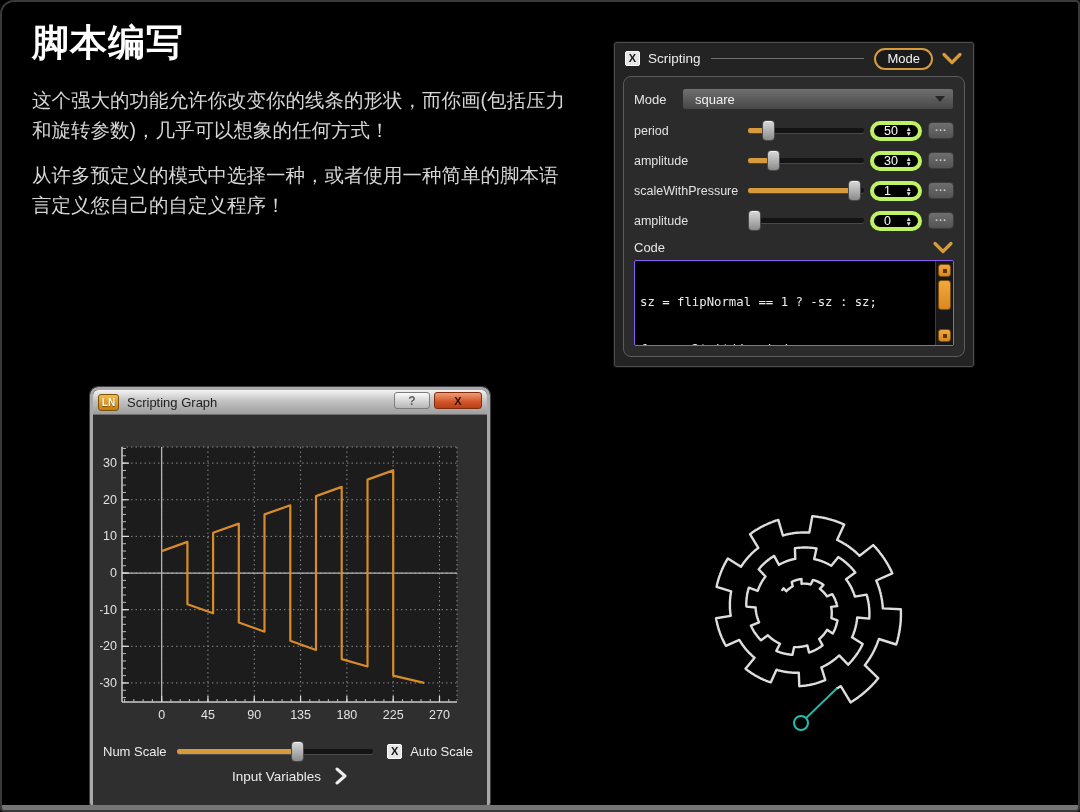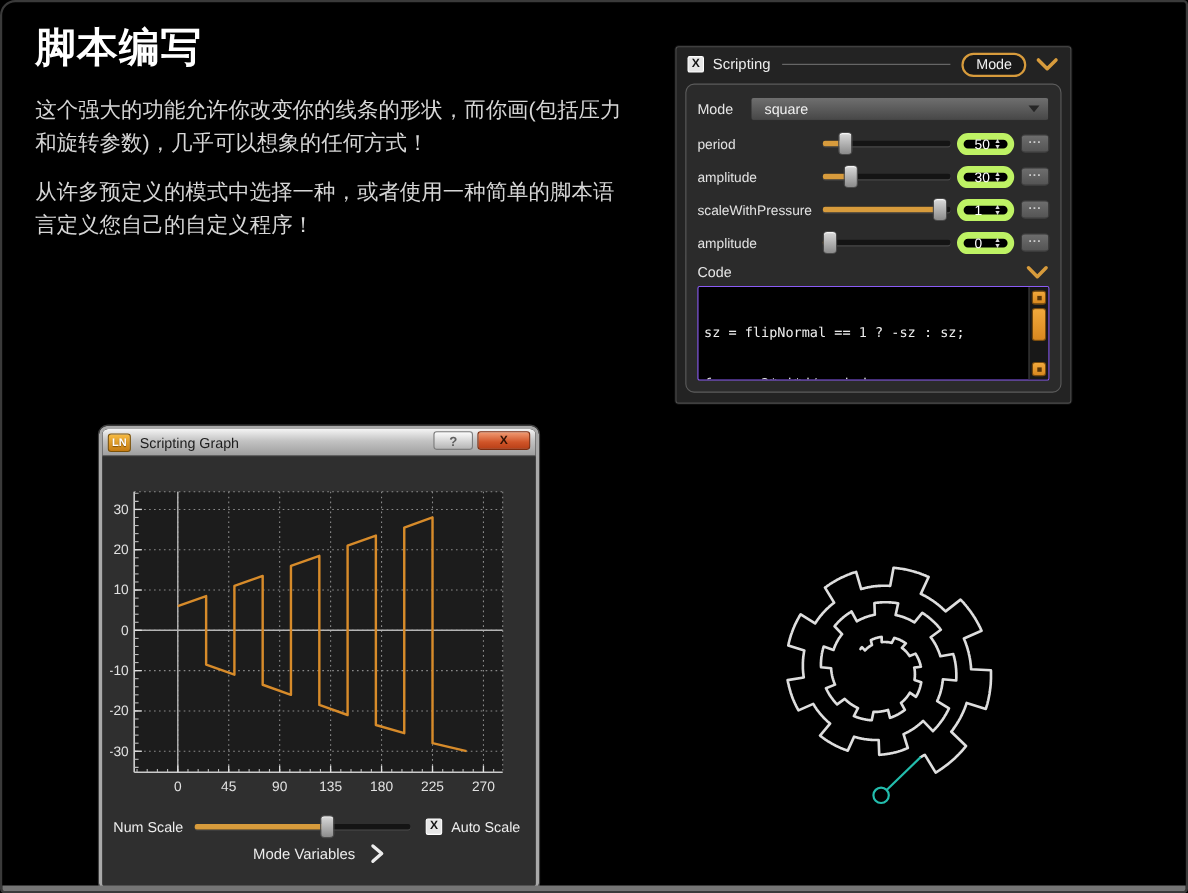--- a/index.html
+++ b/index.html
@@ -40,21 +40,21 @@
   .param-row { display:flex; align-items:center; height:21px; margin:9px 0; gap:6px; }
   .param-label { width:108px; color:#e2e2e2; font-size:12.5px; white-space:nowrap; }
   .hslider { position:relative; flex:1; height:21px; }
   .hslider .track { position:absolute; left:0; right:0; top:8px; height:5px; background:#141414;
           border-radius:2px; box-shadow:0 1px 0 rgba(255,255,255,.14); }
   .hslider .fill { position:absolute; left:0; top:8px; height:5px; width:var(--fill,50%);
           background:#d79b3c; border-radius:2px; }
   .hslider .handle { position:absolute; top:0; left:calc(var(--fill,50%) - 7px); width:13px; height:21px;
           border-radius:4px; background:linear-gradient(#dadada,#8b8b8b); border:1px solid #4a4a4a;
           box-shadow:inset 0 1px 0 #f5f5f5; }
-  .value-box { width:52px; height:20px; background:#000; border:6px solid #bef264; border-radius:10px;
+  .value-box { width:52px; height:20px; background:#000; border:4px solid #bef264; border-radius:10px;
           display:flex; align-items:center; padding:0 6px 0 10px; }
   .value-box .num { flex:1; color:#fff; font-size:12.5px; }
   .spinner { display:flex; flex-direction:column; align-items:center; line-height:5px; }
   .spinner span { font-size:6.5px; color:#dcdcdc; }
   .more-btn { width:26px; height:17px; background:linear-gradient(#6e6e6e,#545454); border-radius:4px;
           border:1px solid #3c3c3c; color:#cdcdcd; font-size:11px; font-weight:700; letter-spacing:1px;
           display:flex; align-items:flex-start; justify-content:center; line-height:9px; }
 
   .code-header { display:flex; align-items:center; }
   .code-label { color:#e6e6e6; font-size:13px; }
@@ -372,21 +372,21 @@
         <div class="hslider" style="--fill: 62%;">
           <div class="track"></div>
           <div class="fill"></div>
           <div class="handle"></div>
         </div>
         <span class="xcheck">X</span>
         <span class="as-label">Auto Scale</span>
       </div>
 
       <div class="iv-row">
-        <span class="iv-label">Mode Variables</span>
+        <span class="iv-label">Input Variables</span>
         <svg width="14" height="18" viewBox="0 0 14 18">
             <polyline points="3,2 11,9 3,16" fill="none" stroke="#ececec" stroke-width="3" stroke-linecap="round" stroke-linejoin="round"></polyline>
           </svg>
       </div>
     </div>
   </div>
 
   <svg class="stroke-canvas" width="320" height="265">
       <polyline points="130.3,93.0 130.4,92.8 130.6,92.6 130.7,92.3 130.9,92.1 131.1,91.9 131.2,91.7 131.4,91.5 131.6,91.3 134.3,94.3 134.4,94.2 134.6,94.0 134.7,93.8 134.9,93.7 135.1,93.5 135.2,93.3 135.4,93.2 135.6,93.0 135.7,92.9 135.9,92.7 136.1,92.5 136.2,92.4 136.4,92.2 136.6,92.1 136.8,91.9 137.0,91.8 137.1,91.7 137.3,91.5 137.5,91.4 137.7,91.2 137.9,91.1 138.1,90.9 138.3,90.8 138.5,90.7 138.7,90.5 138.9,90.4 139.1,90.3 139.3,90.2 139.5,90.0 139.7,89.9 139.9,89.8 140.1,89.7 140.3,89.6 140.5,89.4 140.7,89.3 139.7,85.0 139.9,84.9 140.2,84.7 140.4,84.6 140.7,84.5 141.0,84.4 141.2,84.3 141.5,84.1 141.8,84.0 142.0,83.9 142.3,83.8 142.6,83.7 142.8,83.6 143.1,83.5 143.4,83.4 143.7,83.3 144.0,83.2 144.2,83.1 144.5,83.0 144.8,83.0 145.1,82.9 145.4,82.8 145.7,82.7 146.0,82.6 146.2,82.6 146.5,82.5 146.8,82.5 147.1,82.4 147.4,82.3 147.7,82.3 148.0,82.2 148.3,82.2 148.6,82.1 148.9,82.1 149.2,82.1 149.5,82.0 149.5,86.7 149.8,86.7 150.0,86.7 150.3,86.7 150.6,86.6 150.8,86.6 151.1,86.6 151.3,86.6 151.6,86.6 151.9,86.6 152.1,86.6 152.4,86.6 152.6,86.6 152.9,86.6 153.2,86.6 153.4,86.6 153.7,86.7 154.0,86.7 154.2,86.7 154.5,86.7 154.7,86.7 155.0,86.8 155.3,86.8 155.5,86.8 155.8,86.9 156.1,86.9 156.3,87.0 156.6,87.0 156.9,87.1 157.1,87.1 157.4,87.2 157.6,87.2 157.9,87.3 158.2,87.3 158.4,87.4 158.7,87.5 161.0,82.9 161.3,83.0 161.7,83.1 162.0,83.2 162.3,83.3 162.6,83.4 162.9,83.5 163.2,83.6 163.5,83.7 163.8,83.8 164.1,83.9 164.4,84.0 164.7,84.2 165.0,84.3 165.3,84.4 165.7,84.5 166.0,84.7 166.3,84.8 166.6,85.0 166.9,85.1 167.1,85.3 167.4,85.4 167.7,85.6 168.0,85.7 168.3,85.9 168.6,86.1 168.9,86.2 169.2,86.4 169.5,86.6 169.8,86.7 170.1,86.9 170.3,87.1 170.6,87.3 170.9,87.5 171.2,87.7 171.5,87.9 167.9,91.9 168.1,92.1 168.4,92.3 168.6,92.5 168.8,92.6 169.0,92.8 169.3,93.0 169.5,93.2 169.7,93.4 169.9,93.6 170.1,93.8 170.3,94.0 170.6,94.2 170.8,94.4 171.0,94.6 171.2,94.8 171.4,95.0 171.6,95.2 171.8,95.4 172.0,95.6 172.2,95.8 172.4,96.1 172.6,96.3 172.8,96.5 173.0,96.7 173.1,97.0 173.3,97.2 173.5,97.4 173.7,97.7 173.9,97.9 174.0,98.2 174.2,98.4 174.4,98.6 174.6,98.9 174.7,99.1 174.9,99.4 180.3,97.2 180.5,97.5 180.7,97.8 180.9,98.2 181.0,98.5 181.2,98.8 181.4,99.1 181.6,99.4 181.8,99.7 181.9,100.1 182.1,100.4 182.2,100.7 182.4,101.0 182.6,101.4 182.7,101.7 182.9,102.0 183.0,102.4 183.2,102.7 183.3,103.0 183.4,103.4 183.6,103.7 183.7,104.1 183.8,104.4 183.9,104.8 184.1,105.1 184.2,105.5 184.3,105.8 184.4,106.2 184.5,106.5 184.6,106.9 184.7,107.3 184.8,107.6 184.9,108.0 185.0,108.4 185.1,108.7 185.2,109.1 179.1,109.9 179.2,110.2 179.3,110.5 179.3,110.8 179.4,111.1 179.4,111.4 179.5,111.7 179.5,112.1 179.5,112.4 179.6,112.7 179.6,113.0 179.6,113.3 179.7,113.6 179.7,114.0 179.7,114.3 179.7,114.6 179.7,114.9 179.7,115.3 179.7,115.6 179.8,115.9 179.8,116.2 179.7,116.5 179.7,116.9 179.7,117.2 179.7,117.5 179.7,117.8 179.7,118.2 179.7,118.5 179.6,118.8 179.6,119.1 179.6,119.5 179.5,119.8 179.5,120.1 179.4,120.4 179.4,120.8 179.4,121.1 185.5,123.3 185.4,123.7 185.3,124.1 185.3,124.4 185.2,124.8 185.1,125.2 185.0,125.6 184.9,126.0 184.8,126.4 184.7,126.8 184.6,127.2 184.5,127.5 184.4,127.9 184.3,128.3 184.2,128.7 184.0,129.1 183.9,129.5 183.8,129.8 183.6,130.2 183.5,130.6 183.4,131.0 183.2,131.4 183.1,131.7 182.9,132.1 182.8,132.5 182.6,132.9 182.4,133.2 182.2,133.6 182.1,134.0 181.9,134.3 181.7,134.7 181.5,135.1 181.3,135.4 181.1,135.8 180.9,136.2 180.7,136.5 175.1,132.7 175.0,133.0 174.8,133.3 174.6,133.6 174.4,133.9 174.2,134.2 174.0,134.5 173.8,134.8 173.6,135.1 173.4,135.4 173.2,135.6 173.0,135.9 172.8,136.2 172.6,136.5 172.4,136.7 172.2,137.0 171.9,137.3 171.7,137.6 171.5,137.8 171.2,138.1 171.0,138.3 170.8,138.6 170.5,138.9 170.3,139.1 170.0,139.4 169.8,139.6 169.5,139.9 169.3,140.1 169.0,140.4 168.8,140.6 168.5,140.9 168.2,141.1 168.0,141.3 167.7,141.6 167.4,141.8 167.1,142.0 170.6,148.3 170.3,148.5 169.9,148.8 169.6,149.1 169.2,149.3 168.9,149.6 168.5,149.8 168.2,150.1 167.8,150.3 167.5,150.6 167.1,150.8 166.7,151.0 166.4,151.3 166.0,151.5 165.6,151.7 165.2,151.9 164.9,152.2 164.5,152.4 164.1,152.6 163.7,152.8 163.3,153.0 162.9,153.2 162.5,153.4 162.1,153.6 161.7,153.8 161.3,154.0 160.9,154.1 160.5,154.3 160.1,154.5 159.7,154.6 159.3,154.8 158.8,155.0 158.4,155.1 158.0,155.3 157.6,155.4 157.1,155.6 155.3,148.4 154.9,148.5 154.5,148.6 154.2,148.7 153.8,148.8 153.5,148.9 153.1,149.0 152.7,149.1 152.4,149.2 152.0,149.3 151.6,149.3 151.3,149.4 150.9,149.5 150.5,149.6 150.1,149.6 149.8,149.7 149.4,149.7 149.0,149.8 148.6,149.8 148.3,149.9 147.9,149.9 147.5,150.0 147.1,150.0 146.7,150.0 146.3,150.1 146.0,150.1 145.6,150.1 145.2,150.1 144.8,150.1 144.4,150.1 144.0,150.1 143.7,150.1 143.3,150.1 142.9,150.1 142.5,150.1 142.1,150.1 140.5,157.8 140.0,157.7 139.5,157.7 139.1,157.7 138.6,157.6 138.1,157.6 137.6,157.5 137.2,157.5 136.7,157.4 136.2,157.3 135.8,157.3 135.3,157.2 134.9,157.1 134.4,157.0 133.9,156.9 133.5,156.8 133.0,156.7 132.5,156.6 132.1,156.5 131.6,156.4 131.1,156.3 130.7,156.2 130.2,156.0 129.8,155.9 129.3,155.8 128.8,155.6 128.4,155.5 127.9,155.3 127.5,155.2 127.0,155.0 126.6,154.8 126.1,154.7 125.7,154.5 125.2,154.3 124.8,154.1 124.3,153.9 128.0,146.7 127.6,146.5 127.2,146.3 126.9,146.2 126.5,146.0 126.1,145.8 125.8,145.6 125.4,145.4 125.1,145.2 124.7,145.0 124.4,144.8 124.0,144.6 123.7,144.4 123.3,144.2 123.0,144.0 122.6,143.8 122.3,143.5 121.9,143.3 121.6,143.1 121.3,142.9 120.9,142.6 120.6,142.4 120.3,142.1 119.9,141.9 119.6,141.6 119.3,141.4 119.0,141.1 118.6,140.8 118.3,140.6 118.0,140.3 117.7,140.0 117.4,139.8 117.1,139.5 116.8,139.2 116.5,138.9 116.2,138.6 115.9,138.3 109.0,143.3 108.6,143.0 108.3,142.6 107.9,142.2 107.6,141.9 107.2,141.5 106.9,141.1 106.6,140.7 106.3,140.3 105.9,139.9 105.6,139.5 105.3,139.1 105.0,138.7 104.7,138.3 104.4,137.9 104.1,137.5 103.8,137.1 103.5,136.7 103.2,136.3 102.9,135.8 102.6,135.4 102.3,135.0 102.1,134.5 101.8,134.1 101.5,133.6 101.3,133.2 101.0,132.7 100.8,132.3 100.5,131.8 100.3,131.4 100.0,130.9 99.8,130.5 99.6,130.0 99.4,129.5 99.1,129.1 98.9,128.6 107.1,125.4 106.9,125.0 106.7,124.6 106.6,124.2 106.4,123.8 106.3,123.4 106.1,122.9 106.0,122.5 105.8,122.1 105.7,121.7 105.6,121.3 105.4,120.9 105.3,120.5 105.2,120.0 105.1,119.6 104.9,119.2 104.8,118.8 104.7,118.3 104.6,117.9 104.5,117.5 104.4,117.1 104.3,116.6 104.3,116.2 104.2,115.8 104.1,115.3 104.0,114.9 104.0,114.4 103.9,114.0 103.8,113.6 103.8,113.1 103.7,112.7 103.7,112.2 103.6,111.8 103.6,111.3 103.6,110.9 103.6,110.5 94.4,109.6 94.4,109.1 94.3,108.5 94.3,108.0 94.3,107.4 94.3,106.9 94.3,106.4 94.3,105.8 94.3,105.3 94.4,104.7 94.4,104.2 94.4,103.6 94.5,103.1 94.5,102.5 94.6,102.0 94.6,101.5 94.7,100.9 94.7,100.4 94.8,99.8 94.9,99.3 95.0,98.7 95.0,98.2 95.1,97.7 95.2,97.1 95.3,96.6 95.4,96.0 95.6,95.5 95.7,94.9 95.8,94.4 95.9,93.9 96.1,93.3 96.2,92.8 96.4,92.3 96.5,91.7 96.7,91.2 96.8,90.7 105.7,93.9 105.9,93.4 106.0,93.0 106.2,92.6 106.3,92.1 106.5,91.7 106.7,91.3 106.9,90.8 107.0,90.4 107.2,90.0 107.4,89.5 107.6,89.1 107.8,88.7 108.0,88.3 108.2,87.8 108.4,87.4 108.6,87.0 108.8,86.6 109.1,86.2 109.3,85.8 109.5,85.4 109.7,85.0 110.0,84.5 110.2,84.1 110.5,83.7 110.7,83.3 111.0,82.9 111.3,82.5 111.5,82.2 111.8,81.8 112.1,81.4 112.3,81.0 112.6,80.6 112.9,80.2 113.2,79.9 113.5,79.5 106.7,72.3 107.1,71.8 107.4,71.4 107.8,71.0 108.2,70.5 108.6,70.1 109.0,69.7 109.3,69.2 109.7,68.8 110.1,68.4 110.5,68.0 111.0,67.6 111.4,67.2 111.8,66.8 112.2,66.4 112.6,66.0 113.1,65.6 113.5,65.2 114.0,64.8 114.4,64.4 114.9,64.0 115.3,63.7 115.8,63.3 116.2,62.9 116.7,62.6 117.2,62.2 117.6,61.9 118.1,61.5 118.6,61.2 119.1,60.9 119.6,60.5 120.1,60.2 120.6,59.9 121.1,59.6 121.6,59.2 122.1,58.9 127.0,67.8 127.4,67.6 127.8,67.3 128.2,67.1 128.7,66.9 129.1,66.6 129.6,66.4 130.0,66.2 130.4,66.0 130.9,65.8 131.3,65.6 131.8,65.3 132.2,65.2 132.7,65.0 133.2,64.8 133.6,64.6 134.1,64.4 134.6,64.2 135.0,64.1 135.5,63.9 136.0,63.7 136.4,63.6 136.9,63.4 137.4,63.3 137.9,63.1 138.4,63.0 138.8,62.8 139.3,62.7 139.8,62.6 140.3,62.5 140.8,62.4 141.3,62.2 141.8,62.1 142.3,62.0 142.8,61.9 143.3,61.9 142.9,51.3 143.5,51.2 144.1,51.1 144.7,51.0 145.3,50.9 145.9,50.9 146.5,50.8 147.1,50.7 147.8,50.7 148.4,50.6 149.0,50.6 149.6,50.6 150.2,50.5 150.8,50.5 151.5,50.5 152.1,50.5 152.7,50.5 153.3,50.5 153.9,50.5 154.6,50.5 155.2,50.5 155.8,50.5 156.4,50.6 157.0,50.6 157.7,50.6 158.3,50.7 158.9,50.7 159.5,50.8 160.2,50.9 160.8,50.9 161.4,51.0 162.0,51.1 162.6,51.2 163.3,51.3 163.9,51.4 164.5,51.5 162.2,62.1 162.7,62.2 163.2,62.3 163.7,62.4 164.2,62.5 164.7,62.7 165.2,62.8 165.7,62.9 166.2,63.1 166.7,63.2 167.2,63.4 167.7,63.5 168.2,63.7 168.7,63.9 169.2,64.0 169.7,64.2 170.2,64.4 170.7,64.6 171.2,64.8 171.7,65.0 172.2,65.2 172.7,65.4 173.2,65.6 173.6,65.8 174.1,66.0 174.6,66.3 175.1,66.5 175.6,66.7 176.0,67.0 176.5,67.2 177.0,67.5 177.4,67.7 177.9,68.0 178.4,68.3 178.8,68.5 179.3,68.8 186.4,60.1 186.9,60.5 187.5,60.8 188.0,61.2 188.6,61.5 189.1,61.9 189.6,62.3 190.2,62.7 190.7,63.0 191.2,63.4 191.7,63.8 192.2,64.2 192.7,64.7 193.2,65.1 193.8,65.5 194.2,65.9 194.7,66.3 195.2,66.8 195.7,67.2 196.2,67.7 196.7,68.1 197.2,68.6 197.6,69.0 198.1,69.5 198.6,70.0 199.0,70.4 199.5,70.9 199.9,71.4 200.4,71.9 200.8,72.4 201.2,72.9 201.7,73.4 202.1,73.9 202.5,74.4 202.9,75.0 203.3,75.5 194.1,82.3 194.4,82.7 194.7,83.1 195.0,83.6 195.4,84.0 195.7,84.5 196.0,85.0 196.3,85.4 196.6,85.9 196.9,86.4 197.2,86.8 197.5,87.3 197.7,87.8 198.0,88.3 198.3,88.7 198.6,89.2 198.8,89.7 199.1,90.2 199.3,90.7 199.6,91.2 199.8,91.7 200.1,92.2 200.3,92.7 200.5,93.2 200.7,93.8 201.0,94.3 201.2,94.8 201.4,95.3 201.6,95.8 201.8,96.4 202.0,96.9 202.2,97.4 202.4,98.0 202.5,98.5 202.7,99.0 202.9,99.6 214.6,97.6 214.8,98.3 215.0,98.9 215.2,99.6 215.3,100.2 215.5,100.9 215.7,101.6 215.8,102.3 216.0,102.9 216.1,103.6 216.2,104.3 216.4,105.0 216.5,105.6 216.6,106.3 216.7,107.0 216.8,107.7 216.9,108.4 217.0,109.1 217.0,109.7 217.1,110.4 217.2,111.1 217.2,111.8 217.3,112.5 217.3,113.2 217.3,113.9 217.4,114.6 217.4,115.3 217.4,116.0 217.4,116.7 217.4,117.4 217.4,118.1 217.4,118.8 217.4,119.5 217.3,120.2 217.3,120.9 217.3,121.6 205.2,120.5 205.1,121.1 205.1,121.7 205.0,122.2 204.9,122.8 204.9,123.4 204.8,124.0 204.7,124.5 204.6,125.1 204.5,125.7 204.4,126.3 204.3,126.8 204.2,127.4 204.1,128.0 204.0,128.6 203.8,129.1 203.7,129.7 203.5,130.3 203.4,130.8 203.2,131.4 203.1,132.0 202.9,132.5 202.8,133.1 202.6,133.7 202.4,134.2 202.2,134.8 202.0,135.3 201.8,135.9 201.6,136.5 201.4,137.0 201.2,137.6 201.0,138.1 200.7,138.7 200.5,139.2 200.3,139.7 200.0,140.3 210.7,146.9 210.4,147.6 210.1,148.2 209.8,148.9 209.4,149.5 209.1,150.2 208.8,150.8 208.4,151.4 208.1,152.1 207.7,152.7 207.3,153.3 206.9,153.9 206.6,154.5 206.2,155.2 205.8,155.8 205.4,156.4 205.0,157.0 204.6,157.6 204.1,158.2 203.7,158.8 203.3,159.4 202.8,159.9 202.4,160.5 201.9,161.1 201.5,161.7 201.0,162.2 200.6,162.8 200.1,163.4 199.6,163.9 199.1,164.5 198.6,165.0 198.1,165.6 197.6,166.1 197.1,166.6 196.6,167.1 196.1,167.7 187.2,158.4 186.8,158.8 186.3,159.2 185.9,159.6 185.4,160.0 185.0,160.4 184.5,160.8 184.0,161.2 183.6,161.6 183.1,162.0 182.6,162.4 182.1,162.8 181.7,163.1 181.2,163.5 180.7,163.9 180.2,164.2 179.7,164.6 179.2,164.9 178.6,165.3 178.1,165.6 177.6,166.0 177.1,166.3 176.6,166.6 176.0,166.9 175.5,167.2 175.0,167.6 174.4,167.9 173.9,168.2 173.3,168.5 172.8,168.7 172.2,169.0 171.7,169.3 171.1,169.6 170.5,169.8 170.0,170.1 169.4,170.4 173.3,183.0 172.6,183.3 171.9,183.6 171.2,183.9 170.5,184.2 169.8,184.5 169.0,184.7 168.3,185.0 167.6,185.2 166.9,185.5 166.2,185.7 165.4,185.9 164.7,186.2 164.0,186.4 163.2,186.6 162.5,186.8 161.8,187.0 161.0,187.1 160.3,187.3 159.5,187.5 158.8,187.7 158.0,187.8 157.3,188.0 156.5,188.1 155.8,188.2 155.0,188.3 154.2,188.5 153.5,188.6 152.7,188.7 151.9,188.8 151.2,188.9 150.4,188.9 149.6,189.0 148.9,189.1 148.1,189.1 147.3,189.2 146.8,175.7 146.2,175.7 145.5,175.7 144.9,175.7 144.2,175.7 143.6,175.7 143.0,175.7 142.3,175.7 141.7,175.7 141.0,175.7 140.4,175.6 139.8,175.6 139.1,175.5 138.5,175.5 137.8,175.4 137.2,175.4 136.5,175.3 135.9,175.2 135.3,175.1 134.6,175.0 134.0,175.0 133.3,174.8 132.7,174.7 132.1,174.6 131.4,174.5 130.8,174.4 130.2,174.2 129.5,174.1 128.9,173.9 128.3,173.8 127.6,173.6 127.0,173.5 126.4,173.3 125.7,173.1 125.1,172.9 124.5,172.7 118.7,185.4 118.0,185.2 117.2,184.9 116.5,184.6 115.7,184.4 115.0,184.1 114.3,183.8 113.5,183.5 112.8,183.2 112.0,182.9 111.3,182.6 110.6,182.2 109.9,181.9 109.1,181.6 108.4,181.2 107.7,180.9 107.0,180.5 106.3,180.1 105.6,179.7 104.9,179.4 104.2,179.0 103.5,178.6 102.8,178.2 102.1,177.7 101.4,177.3 100.7,176.9 100.0,176.5 99.4,176.0 98.7,175.6 98.0,175.1 97.4,174.6 96.7,174.2 96.1,173.7 95.4,173.2 94.8,172.7 94.1,172.2 93.5,171.7 102.6,160.8 102.1,160.4 101.5,159.9 101.0,159.5 100.5,159.0 100.0,158.6 99.5,158.1 99.1,157.7 98.6,157.2 98.1,156.7 97.6,156.3 97.1,155.8 96.7,155.3 96.2,154.8 95.8,154.3 95.3,153.8 94.9,153.3 94.4,152.8 94.0,152.3 93.5,151.8 93.1,151.2 92.7,150.7 92.3,150.2 91.8,149.6 91.4,149.1 91.0,148.6 90.6,148.0 90.2,147.5 89.9,146.9 89.5,146.3 89.1,145.8 88.7,145.2 88.4,144.6 88.0,144.0 87.7,143.5 87.3,142.9 73.9,148.8 73.5,148.0 73.1,147.3 72.7,146.6 72.3,145.8 71.9,145.1 71.6,144.4 71.2,143.6 70.8,142.9 70.5,142.1 70.1,141.3 69.8,140.6 69.5,139.8 69.1,139.0 68.8,138.3 68.5,137.5 68.2,136.7 67.9,135.9 67.7,135.1 67.4,134.3 67.1,133.5 66.8,132.7 66.6,131.9 66.4,131.1 66.1,130.3 65.9,129.5 65.7,128.7 65.5,127.9 65.2,127.1 65.1,126.2 64.9,125.4 64.7,124.6 64.5,123.8 64.3,122.9 64.2,122.1 64.0,121.3 78.7,118.9 78.6,118.3 78.5,117.6 78.4,116.9 78.4,116.2 78.3,115.5 78.2,114.8 78.1,114.1 78.1,113.4 78.0,112.7 78.0,112.0 77.9,111.3 77.9,110.6 77.9,109.9 77.9,109.2 77.9,108.5 77.9,107.8 77.9,107.1 77.9,106.4 77.9,105.7 77.9,104.9 78.0,104.2 78.0,103.5 78.0,102.8 78.1,102.1 78.2,101.4 78.2,100.7 78.3,100.0 78.4,99.3 78.5,98.6 78.6,97.9 78.7,97.2 78.8,96.5 78.9,95.8 79.0,95.1 79.2,94.4 64.6,89.8 64.8,88.9 65.0,88.1 65.1,87.2 65.4,86.4 65.6,85.5 65.8,84.7 66.0,83.9 66.3,83.0 66.5,82.2 66.8,81.4 67.0,80.5 67.3,79.7 67.6,78.9 67.9,78.1 68.2,77.2 68.5,76.4 68.8,75.6 69.1,74.8 69.4,74.0 69.8,73.2 70.1,72.4 70.5,71.6 70.8,70.8 71.2,70.0 71.6,69.2 72.0,68.4 72.4,67.6 72.8,66.8 73.2,66.0 73.6,65.3 74.1,64.5 74.5,63.7 74.9,63.0 75.4,62.2 75.9,61.5 89.0,69.8 89.4,69.2 89.8,68.6 90.2,68.0 90.6,67.4 91.0,66.8 91.4,66.2 91.9,65.6 92.3,65.0 92.7,64.4 93.2,63.8 93.7,63.2 94.1,62.7 94.6,62.1 95.1,61.6 95.5,61.0 96.0,60.4 96.5,59.9 97.0,59.4 97.5,58.8 98.0,58.3 98.5,57.8 99.0,57.2 99.6,56.7 100.1,56.2 100.6,55.7 101.2,55.2 101.7,54.7 102.3,54.2 102.8,53.7 103.4,53.2 103.9,52.8 104.5,52.3 105.1,51.8 105.7,51.4 106.3,50.9 98.0,37.2 98.7,36.7 99.5,36.2 100.2,35.6 100.9,35.1 101.7,34.6 102.4,34.1 103.2,33.6 104.0,33.1 104.7,32.6 105.5,32.2 106.3,31.7 107.1,31.2 107.9,30.8 108.6,30.3 109.4,29.9 110.2,29.5 111.1,29.1 111.9,28.6 112.7,28.2 113.5,27.8 114.3,27.5 115.2,27.1 116.0,26.7 116.8,26.3 117.7,26.0 118.5,25.6 119.4,25.3 120.2,25.0 121.1,24.6 121.9,24.3 122.8,24.0 123.7,23.7 124.6,23.4 125.4,23.2 126.3,22.9 130.9,38.5 131.6,38.3 132.3,38.1 133.1,37.9 133.8,37.7 134.5,37.5 135.3,37.3 136.0,37.2 136.8,37.0 137.5,36.9 138.3,36.7 139.0,36.6 139.8,36.5 140.5,36.3 141.3,36.2 142.0,36.1 142.8,36.0 143.5,35.9 144.3,35.8 145.1,35.8 145.8,35.7 146.6,35.6 147.4,35.6 148.1,35.6 148.9,35.5 149.6,35.5 150.4,35.5 151.2,35.5 152.0,35.5 152.7,35.5 153.5,35.5 154.3,35.5 155.0,35.5 155.8,35.5 156.6,35.6 157.3,35.6 160.3,19.2 161.2,19.3 162.2,19.4 163.1,19.5 164.0,19.6 165.0,19.7 165.9,19.8 166.8,20.0 167.8,20.1 168.7,20.3 169.6,20.4 170.5,20.6 171.5,20.8 172.4,21.0 173.3,21.2 174.2,21.4 175.2,21.6 176.1,21.8 177.0,22.1 177.9,22.3 178.8,22.6 179.7,22.9 180.6,23.1 181.5,23.4 182.5,23.7 183.4,24.0 184.3,24.3 185.1,24.6 186.0,25.0 186.9,25.3 187.8,25.7 188.7,26.0 189.6,26.4 190.5,26.8 191.3,27.1 192.2,27.5 185.1,42.9 185.8,43.2 186.5,43.5 187.2,43.9 187.9,44.3 188.6,44.6 189.3,45.0 190.0,45.4 190.7,45.8 191.3,46.2 192.0,46.6 192.7,47.0 193.4,47.4 194.0,47.8 194.7,48.3 195.4,48.7 196.0,49.1 196.7,49.6 197.3,50.1 198.0,50.5 198.6,51.0 199.2,51.5 199.9,52.0 200.5,52.4 201.1,52.9 201.7,53.4 202.4,54.0 203.0,54.5 203.6,55.0 204.2,55.5 204.7,56.1 205.3,56.6 205.9,57.2 206.5,57.7 207.1,58.3 207.6,58.8 221.2,48.1 221.9,48.8 222.5,49.5 223.2,50.2 223.9,50.9 224.5,51.6 225.1,52.4 225.8,53.1 226.4,53.9 227.0,54.6 227.6,55.4 228.2,56.2 228.8,56.9 229.4,57.7 230.0,58.5 230.6,59.3 231.1,60.1 231.7,60.9 232.2,61.7 232.8,62.6 233.3,63.4 233.9,64.2 234.4,65.1 234.9,65.9 235.4,66.8 235.9,67.6 236.4,68.5 236.8,69.3 237.3,70.2 237.8,71.1 238.2,72.0 238.7,72.8 239.1,73.7 239.5,74.6 239.9,75.5 240.3,76.4 224.3,83.5 224.6,84.3 224.9,85.0 225.2,85.8 225.5,86.5 225.8,87.3 226.1,88.1 226.3,88.8 226.6,89.6 226.9,90.4 227.1,91.2 227.4,92.0 227.6,92.7 227.8,93.5 228.0,94.3 228.3,95.1 228.5,95.9 228.7,96.7 228.8,97.5 229.0,98.3 229.2,99.1 229.4,99.9 229.5,100.7 229.7,101.5 229.8,102.4 230.0,103.2 230.1,104.0 230.2,104.8 230.3,105.6 230.4,106.5 230.5,107.3 230.6,108.1 230.7,108.9 230.7,109.8 230.8,110.6 230.8,111.4 248.8,112.3 248.9,113.3 248.9,114.3 248.9,115.3 248.9,116.3 248.9,117.4 248.9,118.4 248.9,119.4 248.9,120.4 248.8,121.4 248.8,122.4 248.7,123.4 248.7,124.4 248.6,125.5 248.5,126.5 248.4,127.5 248.3,128.5 248.1,129.5 248.0,130.5 247.9,131.5 247.7,132.5 247.6,133.6 247.4,134.6 247.2,135.6 247.0,136.6 246.8,137.6 246.6,138.6 246.4,139.6 246.1,140.6 245.9,141.6 245.7,142.6 245.4,143.6 245.1,144.5 244.8,145.5 244.5,146.5 244.2,147.5 226.8,142.0 226.6,142.8 226.3,143.6 226.0,144.4 225.7,145.2 225.4,146.0 225.1,146.8 224.8,147.6 224.5,148.3 224.2,149.1 223.8,149.9 223.5,150.7 223.1,151.4 222.7,152.2 222.4,153.0 222.0,153.7 221.6,154.5 221.2,155.3 220.8,156.0 220.4,156.8 220.0,157.5 219.6,158.2 219.1,159.0 218.7,159.7 218.2,160.4 217.8,161.2 217.3,161.9 216.9,162.6 216.4,163.3 215.9,164.0 215.4,164.7 214.9,165.4 214.4,166.1 213.9,166.8 213.4,167.5 212.8,168.2 226.2,181.2 225.6,182.0 224.9,182.8 224.2,183.6 223.6,184.4 222.9,185.2 222.2,186.0 221.5,186.7 220.7,187.5 220.0,188.3 219.3,189.0 218.5,189.8 217.8,190.5 217.0,191.2 216.3,192.0 215.5,192.7 214.7,193.4 213.9,194.1 213.1,194.8 212.3,195.5 211.5,196.2 210.7,196.8 209.9,197.5 209.1,198.2 208.2,198.8 207.4,199.4 206.5,200.1 205.7,200.7 204.8,201.3 203.9,201.9 203.1,202.5 202.2,203.1 201.3,203.7 200.4,204.3 199.5,204.8 198.6,205.4 188.8,189.2 188.0,189.6 187.3,190.0 186.5,190.5 185.8,190.9 185.0,191.3" fill="none" stroke="#dedede" stroke-width="2.4" stroke-linejoin="round" stroke-linecap="round"></polyline>
       <line x1="184.97909790231117" y1="191.30193136570688" x2="154.03863446069406" y2="221.1407652072053" stroke="#23bdad" stroke-width="2"></line>

